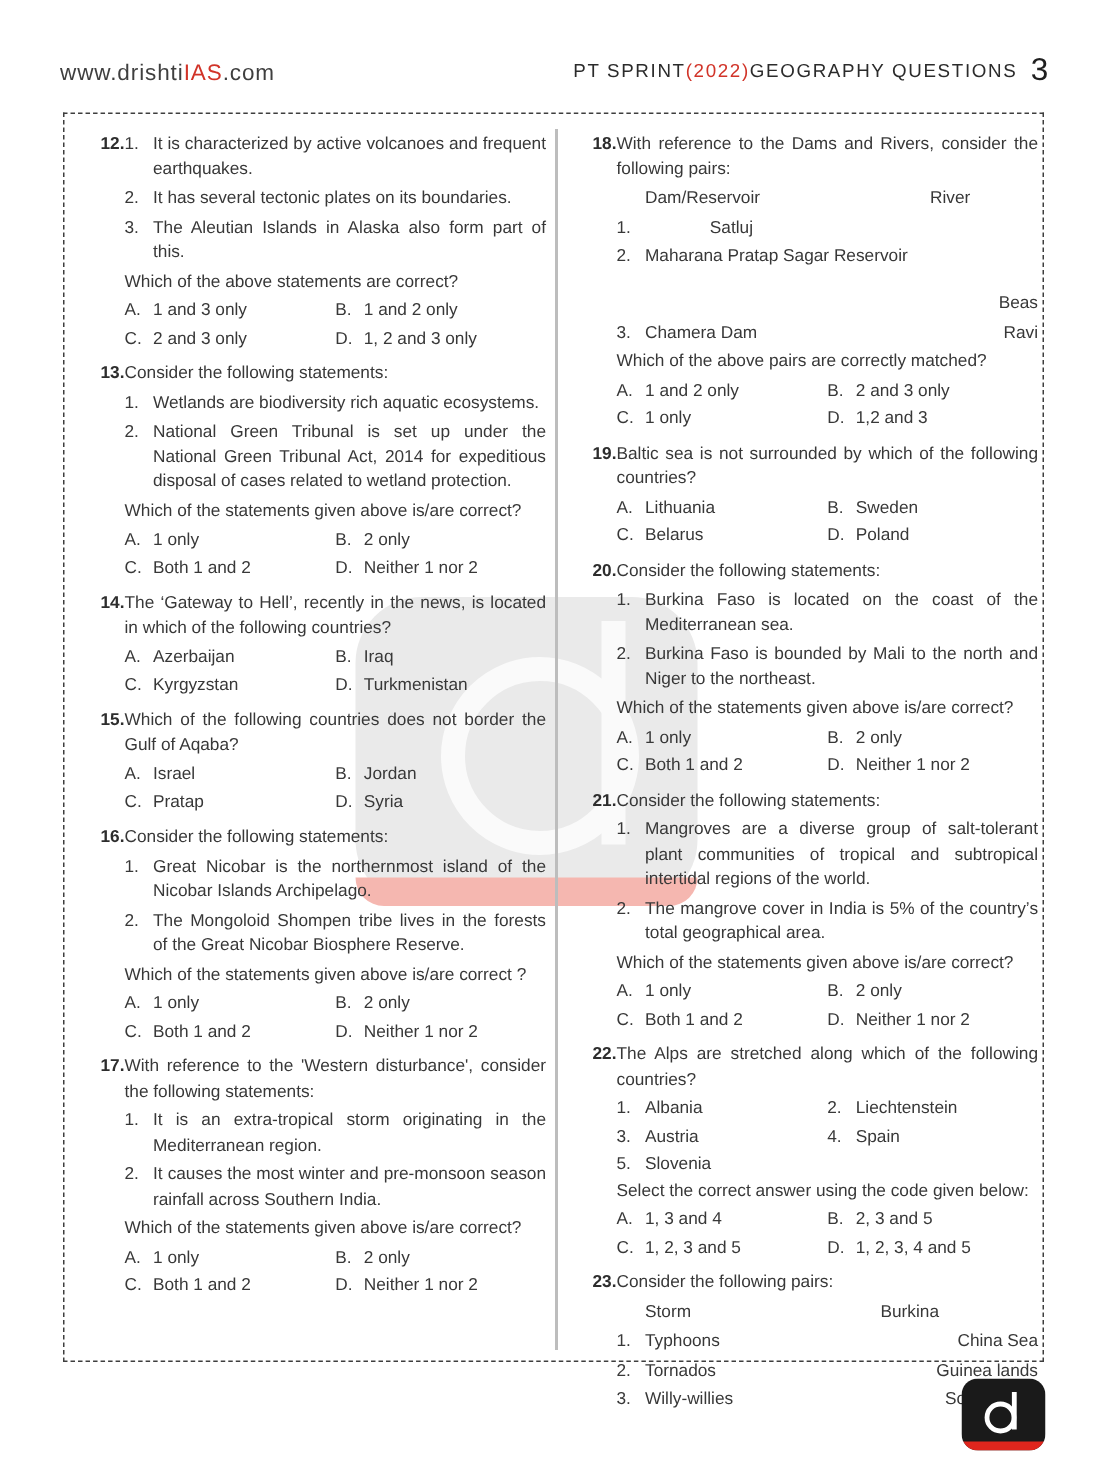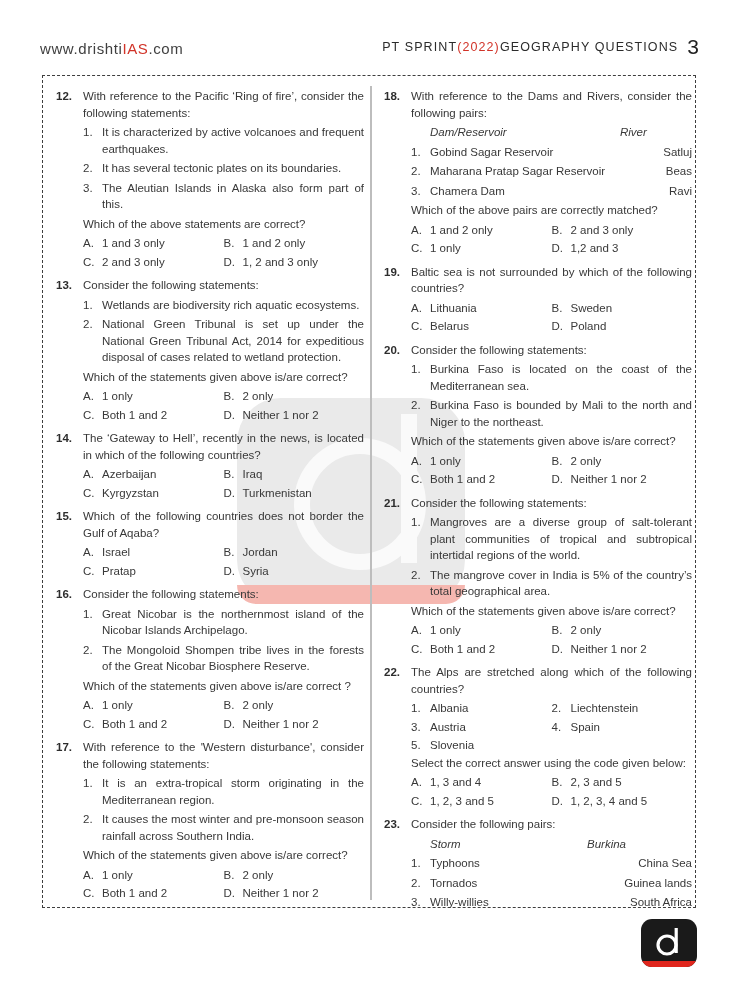--- a/index.html
+++ b/index.html
@@ -20,31 +20,31 @@
   .watermark{position:absolute;left:237px;top:398px;width:228px;height:206px;background:#eaeaea;border-radius:44px;z-index:0;}
   .wm-ring{position:absolute;left:57px;top:40px;width:100px;height:100px;border:16px solid #fafafa;border-radius:50%;}
   .wm-stem{position:absolute;left:164px;top:16px;width:16px;height:149px;background:#fafafa;}
   .wm-bar{position:absolute;left:0;right:0;bottom:0;height:19px;background:#f5b7b0;border-radius:0 0 44px 44px;}
   
   .col{position:absolute;top:88px;width:308px;z-index:2;}
   .col-left{left:56px;}
   .col-right{left:384px;}
   
   .q{display:flex;margin-bottom:6px;}
-  .qnum{flex:none;width:27px;font-weight:bold;font-size:11.5px;line-height:16.5px;color:#2d2d2d;}
+  .qnum{flex:none;width:27px;font-weight:bold;font-size:11.5px;line-height:16.5px;color:#2d2d2d;text-align:right;}
   .qbody{flex:1;font-size:11.5px;line-height:16.5px;min-width:0;}
   .qintro{text-align:justify;margin-bottom:3px;}
   .stmt{display:flex;margin-bottom:3px;}
   .snum{flex:none;width:19px;}
   .stext{flex:1;text-align:justify;}
   .qline{margin:1px 0 3px 0;}
   .opts{display:grid;grid-template-columns:1fr 1fr;row-gap:2px;margin-bottom:1px;}
   .opt{display:flex;}
   .olabel{flex:none;width:19px;}
-  .pair-head{display:flex;margin-bottom:3px;padding-left:19px;font-style:italic;}
+  .pair-head{display:flex;margin-bottom:3px;padding-left:19px;}
   .pair-head .phl{flex:1;}
   .pair-row{display:flex;margin-bottom:3px;}
   .pleft{flex:1;}
   .pright{flex:none;text-align:right;}
   
   .logo{position:absolute;left:641px;top:919px;width:56px;height:48px;z-index:2;}
 </style>
 </head>
 <body>
 
@@ -64,21 +64,20 @@
   <div class="wm-bar"></div>
 </div>
 
 <div class="qframe"></div>
 <div class="divider"></div>
 
 <div class="col col-left" id="col-left">
     <div class="q">
       <div class="qnum">12.</div>
       <div class="qbody">
-        <div class="qintro">With reference to the Pacific ‘Ring of fire’, consider the following statements:</div>
         <div class="stmt">
           <span class="snum">1.</span>
           <span class="stext">It is characterized by active volcanoes and frequent earthquakes.</span>
         </div>
         <div class="stmt">
           <span class="snum">2.</span>
           <span class="stext">It has several tectonic plates on its boundaries.</span>
         </div>
         <div class="stmt">
           <span class="snum">3.</span>
@@ -257,27 +256,26 @@
     <div class="q">
       <div class="qnum">18.</div>
       <div class="qbody">
         <div class="qintro">With reference to the Dams and Rivers, consider the following pairs:</div>
         <div class="pair-head">
           <span class="phl">Dam/Reservoir</span>
           <span class="phr" style="width: 72px; flex: 0 0 auto;">River</span>
         </div>
         <div class="pair-row">
           <span class="snum">1.</span>
-          <span class="pleft">Gobind Sagar Reservoir</span>
           <span class="pright" style="width: 72px;">Satluj</span>
         </div>
         <div class="pair-row">
           <span class="snum">2.</span>
           <span class="pleft">Maharana Pratap Sagar Reservoir</span>
-          <span class="pright" style="width: 72px;">Beas</span>
+          <span class="pright" style="width: 72px; margin-top: 31px;">Beas</span>
         </div>
         <div class="pair-row">
           <span class="snum">3.</span>
           <span class="pleft">Chamera Dam</span>
           <span class="pright" style="width: 72px; padding-left: 30px;">Ravi</span>
         </div>
         <div class="qline">Which of the above pairs are correctly matched?</div>
         <div class="opts">
           <div class="opt">
             <span class="olabel">A.</span>

